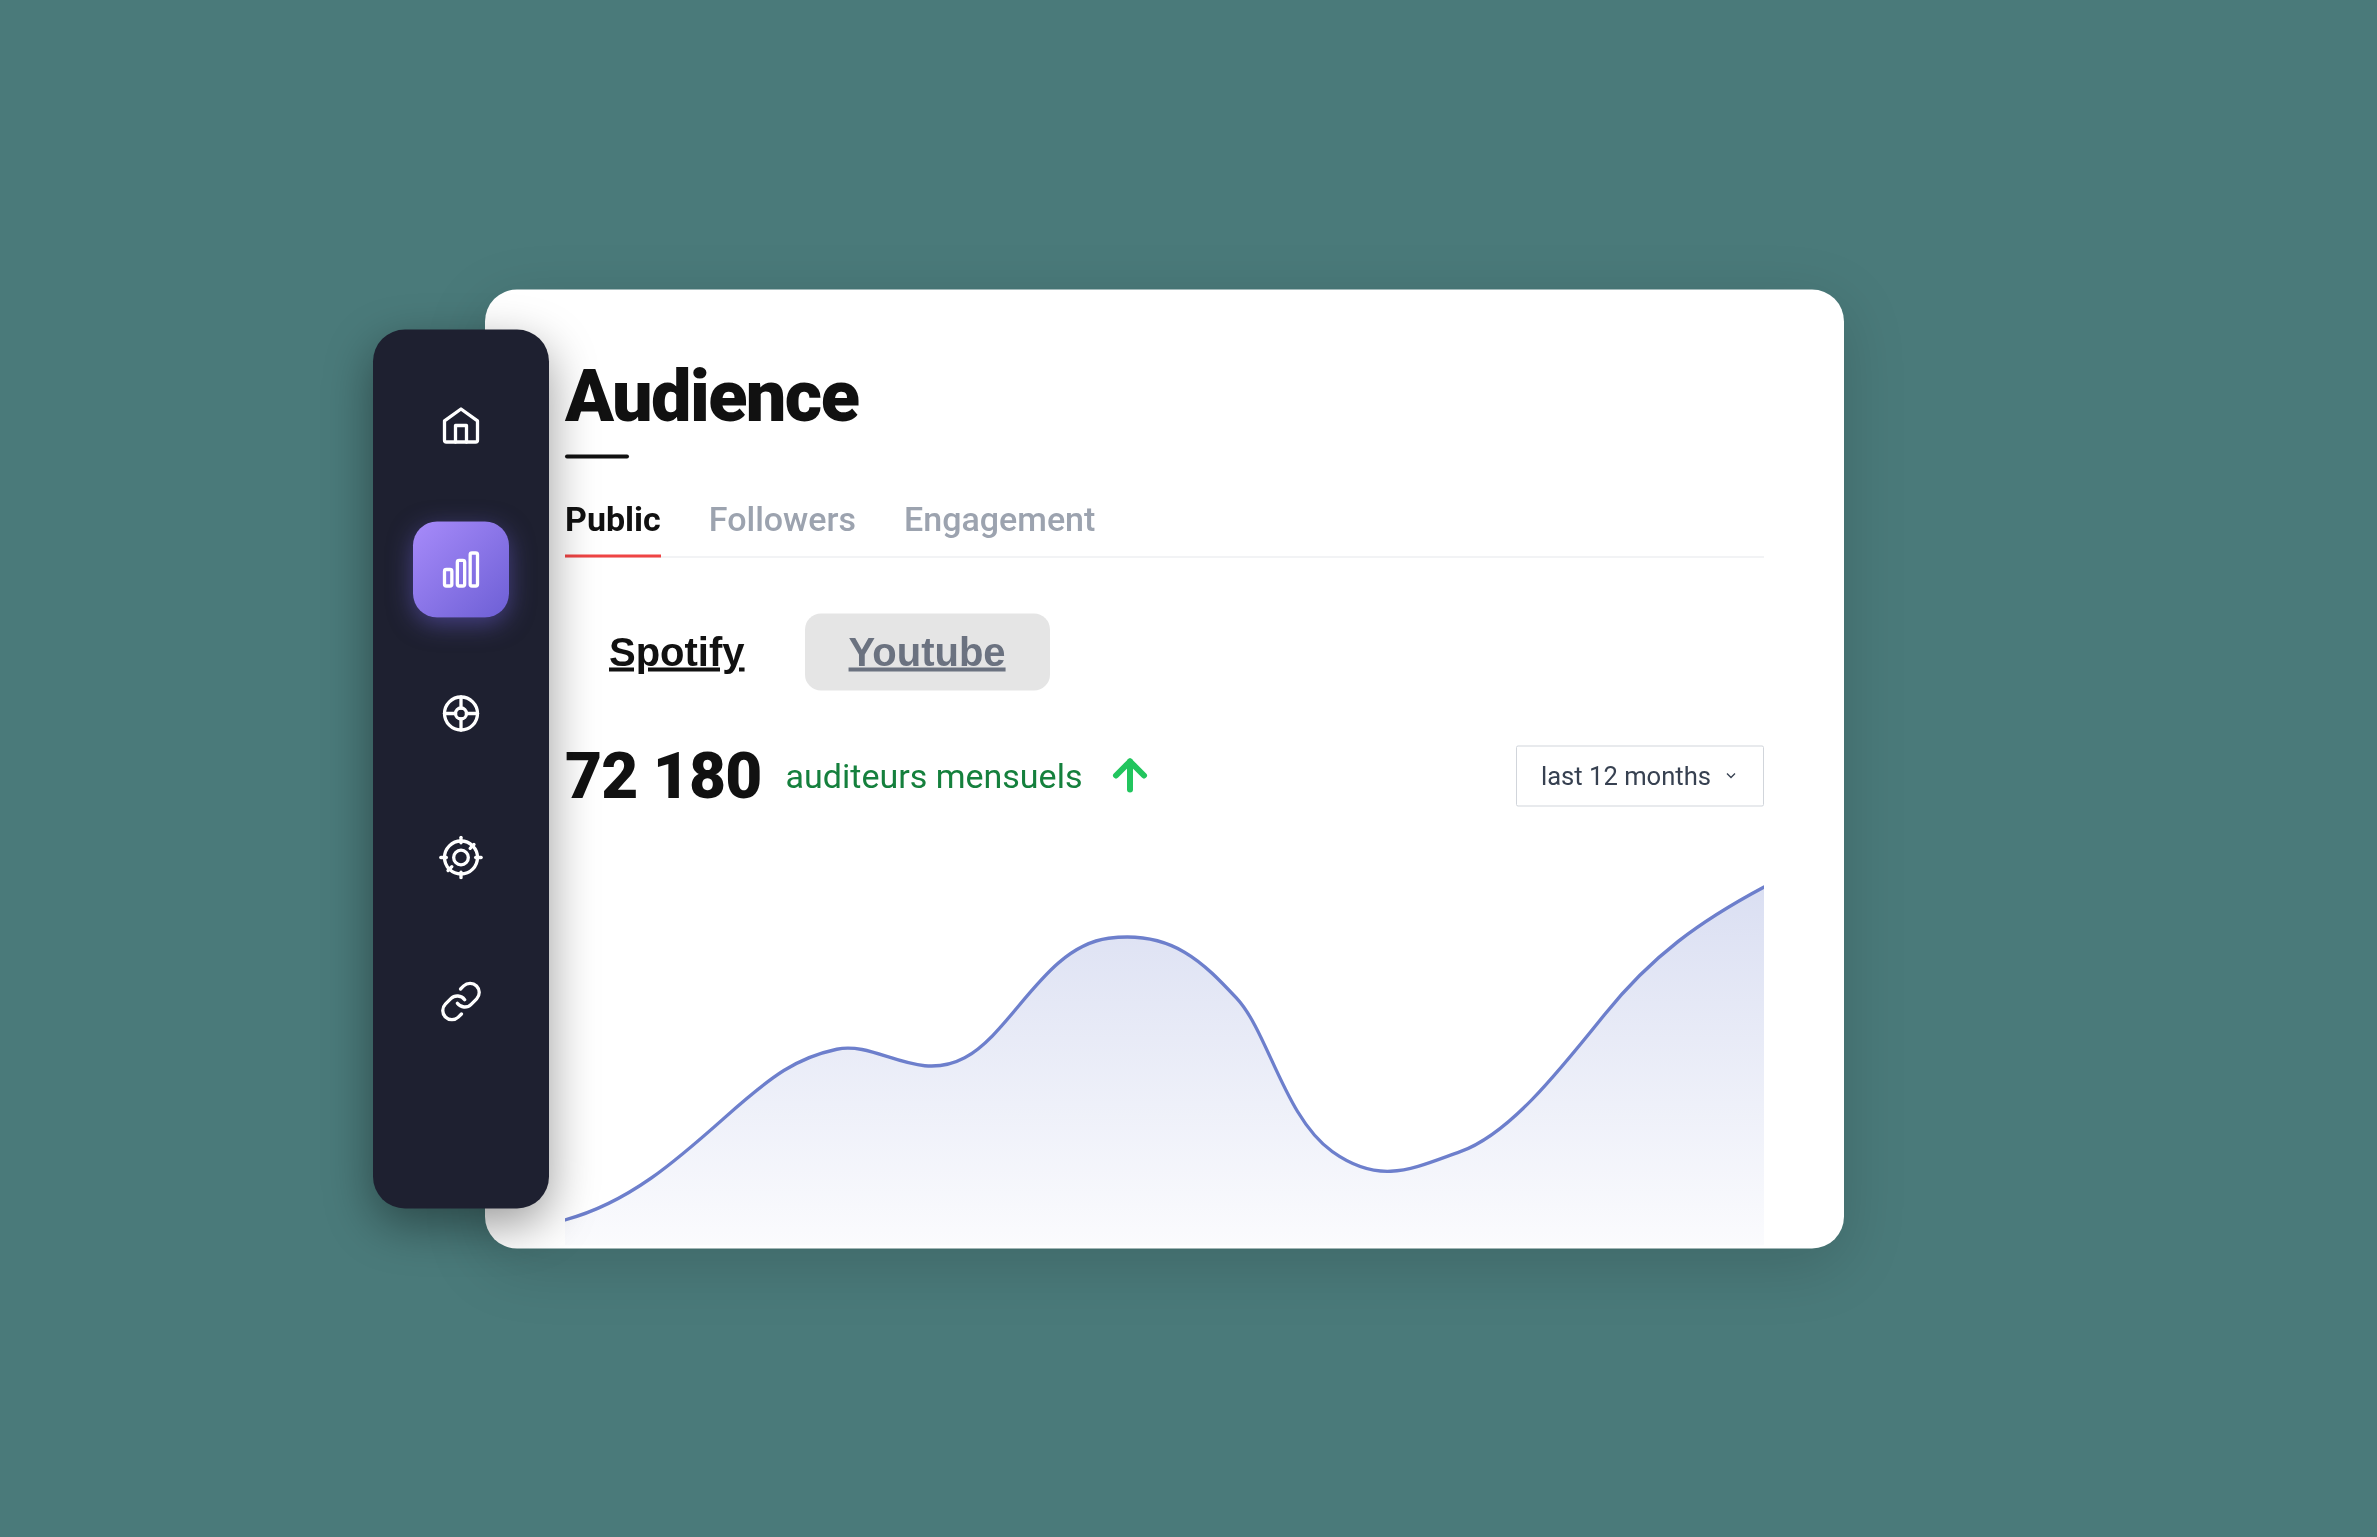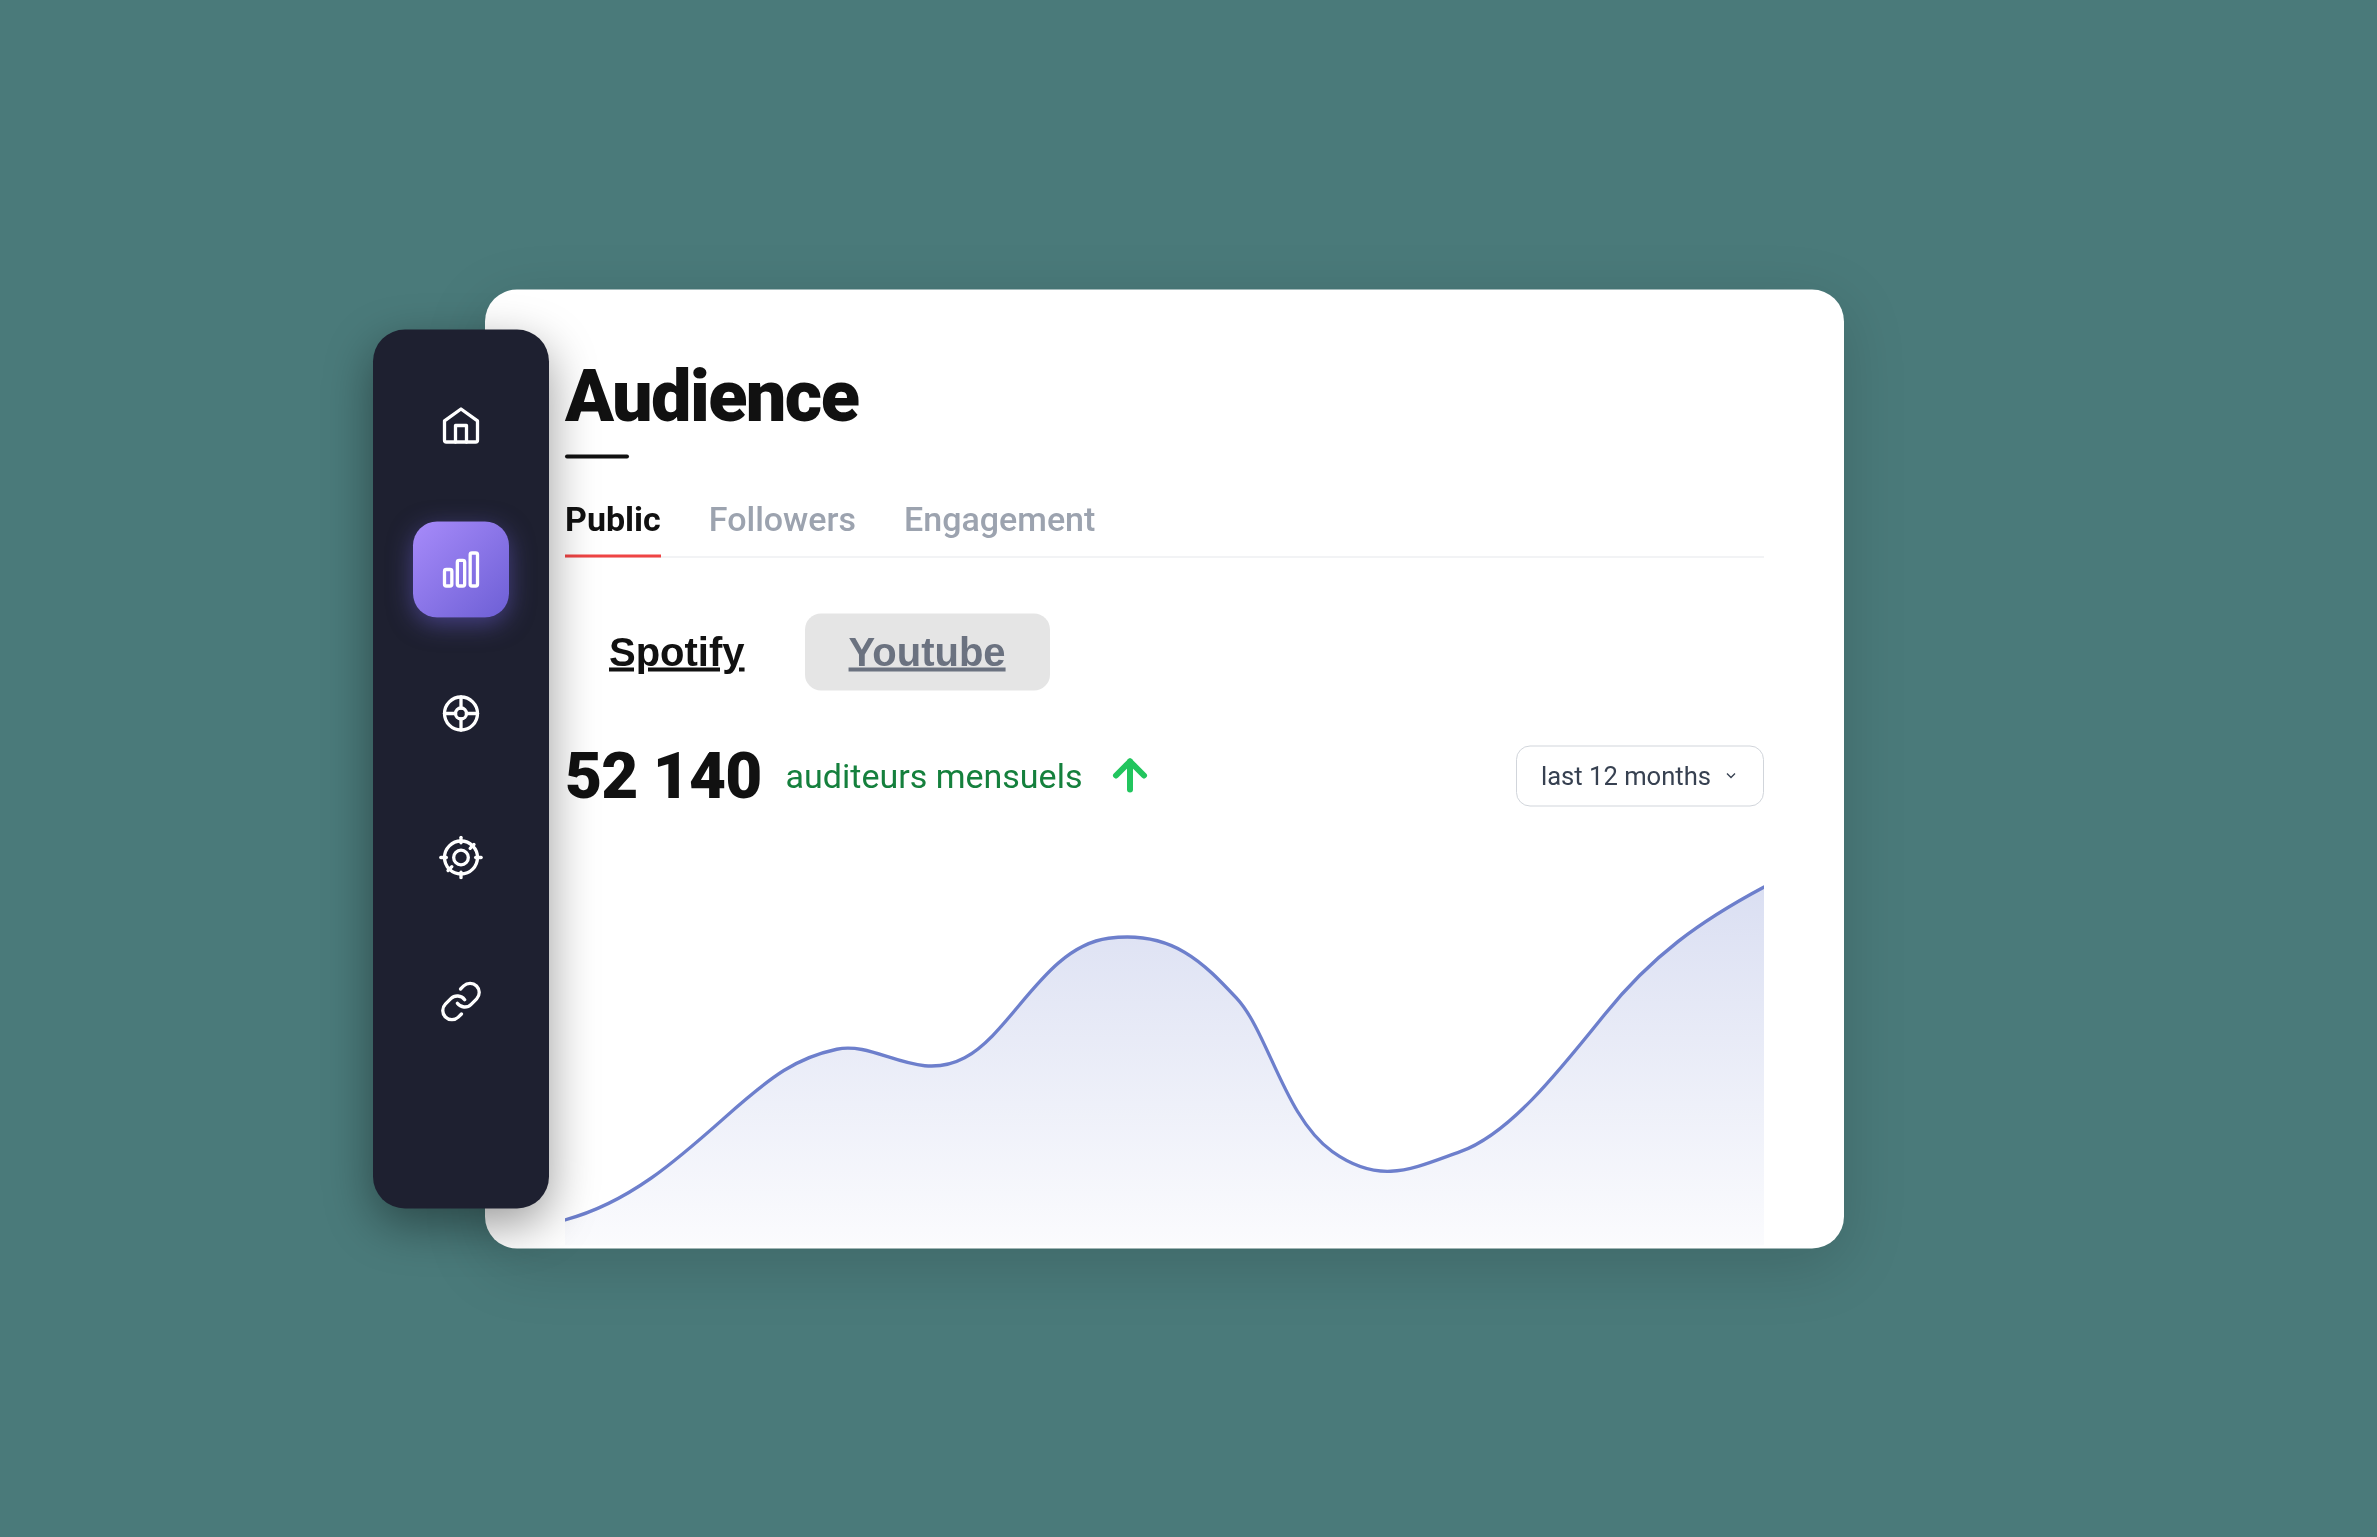--- a/index.html
+++ b/index.html
@@ -175,21 +175,21 @@
       height: 48px;
       color: #22c55e;
     }
 
     
     .dropdown {
       display: flex;
       align-items: center;
       gap: 12px;
       border: 1.6px solid #d1d5db;
-      border-radius: 14px;
+      border-radius: 2px;
       padding: 14.4px 24px;
       font-size: 25.6px;
       color: #374151;
       cursor: pointer;
       background: #ffffff;
     }
 
     
     .chart-container {
       width: 100%;
@@ -268,21 +268,21 @@
       <div class="tab">Engagement</div>
     </div>
 
     <div class="platform-selector">
       <button class="platform-btn">Spotify</button>
       <button class="platform-btn active">Youtube</button>
     </div>
 
     <div class="stats-row">
       <div class="stats-left">
-        <span class="stats-number">52 140</span>
+        <span class="stats-number">72 180</span>
         <span class="stats-label">auditeurs mensuels</span>
         <svg class="trend-arrow" viewBox="0 0 24 24" fill="none" stroke="#22c55e" stroke-width="3" stroke-linecap="round" stroke-linejoin="round">
           <line x1="12" y1="19" x2="12" y2="5"></line>
           <polyline points="5 12 12 5 19 12"></polyline>
         </svg>
       </div>
 
       <div class="dropdown">
         <span>last 12 months</span>
         <svg width="16" height="16" viewBox="0 0 24 24" fill="none" stroke="currentColor" stroke-width="2">

